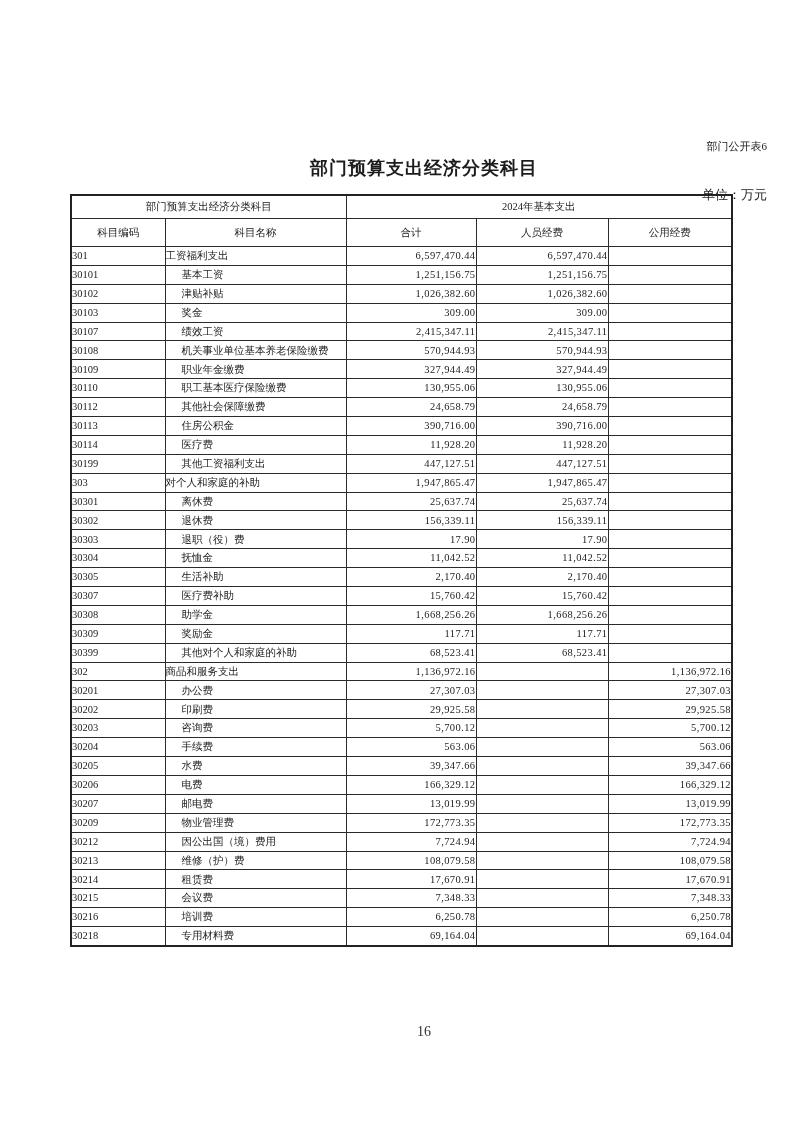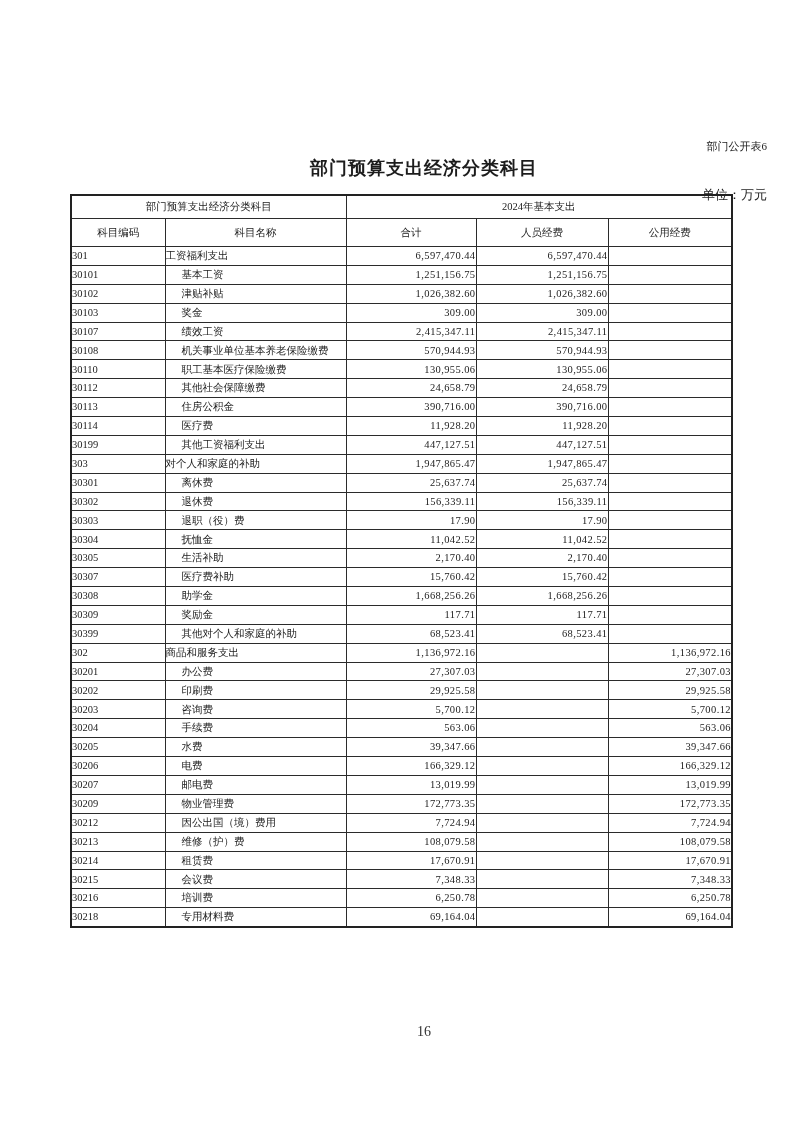--- a/index.html
+++ b/index.html
@@ -153,20 +153,27 @@
   </tr>
 
   <tr>
     <td class="col-code">30108</td>
     <td class="col-name indent">机关事业单位基本养老保险缴费</td>
     <td class="col-num">570,944.93</td>
     <td class="col-num">570,944.93</td>
     <td class="col-num"></td>
   </tr>
 
+  <tr>
+    <td class="col-code">30109</td>
+    <td class="col-name indent">职业年金缴费</td>
+    <td class="col-num">327,944.49</td>
+    <td class="col-num">327,944.49</td>
+    <td class="col-num"></td>
+  </tr>
 
   <tr>
     <td class="col-code">30110</td>
     <td class="col-name indent">职工基本医疗保险缴费</td>
     <td class="col-num">130,955.06</td>
     <td class="col-num">130,955.06</td>
     <td class="col-num"></td>
   </tr>
 
   <tr>

